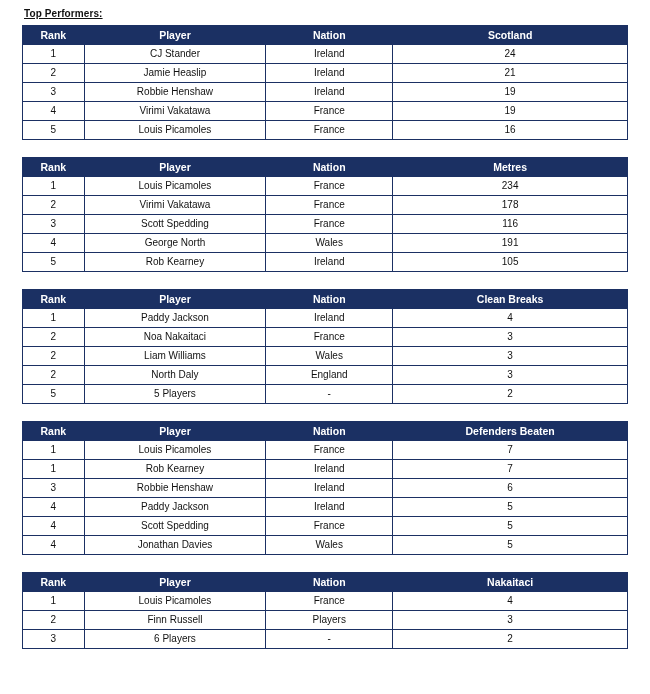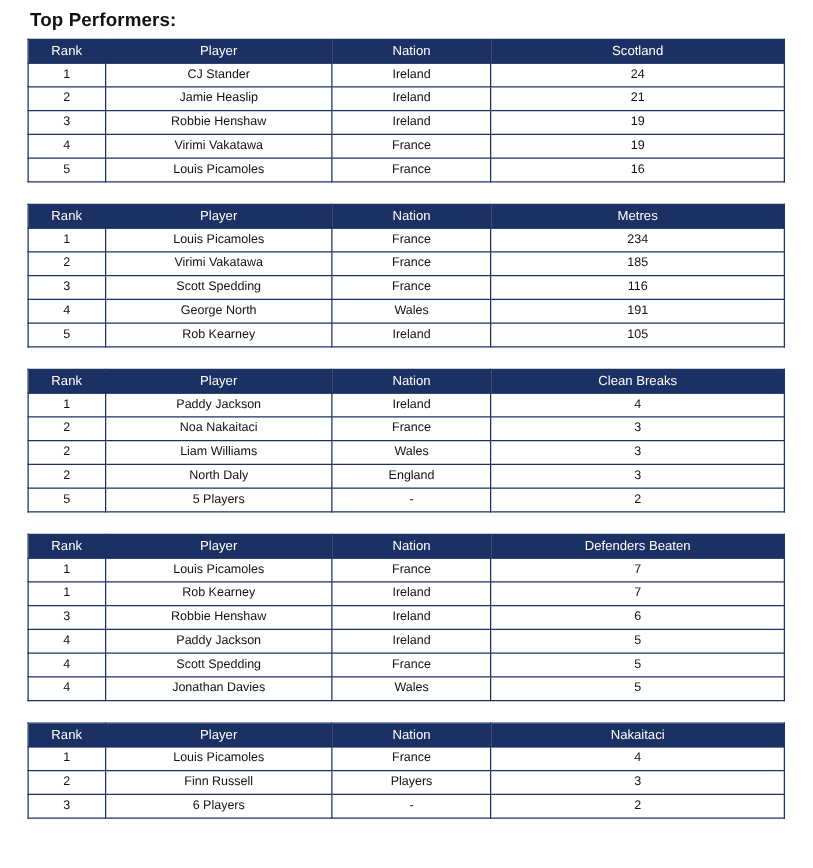--- a/index.html
+++ b/index.html
@@ -13,37 +13,38 @@
     font-family: "Liberation Sans", sans-serif;
     color: #1a1a1a;
   }
   .page {
     width: 650px;
     min-height: 694px;
     background: #ffffff;
     padding: 6px 22px 4px 22px;
   }
   .section-title {
-    font-size: 15px;
+    font-size: 10px;
     font-weight: bold;
     color: #111111;
     margin: 2px 0 6px 2px;
     letter-spacing: 0.1px;
+    text-decoration: underline;
   }
   table.stat-table {
     border-collapse: collapse;
     width: 100%;
     margin-bottom: 17px;
     table-layout: fixed;
   }
   table.stat-table th {
     background: #1b3063;
     color: #ffffff;
     font-size: 10.5px;
-    font-weight: normal;
+    font-weight: bold;
     height: 18px;
     line-height: 18px;
     border: 1px solid #1b3063;
     padding: 0;
   }
   table.stat-table td {
     font-size: 10px;
     height: 18px;
     line-height: 18px;
     text-align: center;
@@ -132,21 +133,21 @@
       <tr>
         <td>1</td>
         <td>Louis Picamoles</td>
         <td>France</td>
         <td>234</td>
       </tr>
       <tr>
         <td>2</td>
         <td>Virimi Vakatawa</td>
         <td>France</td>
-        <td>185</td>
+        <td>178</td>
       </tr>
       <tr>
         <td>3</td>
         <td>Scott Spedding</td>
         <td>France</td>
         <td>116</td>
       </tr>
       <tr>
         <td>4</td>
         <td>George North</td>

